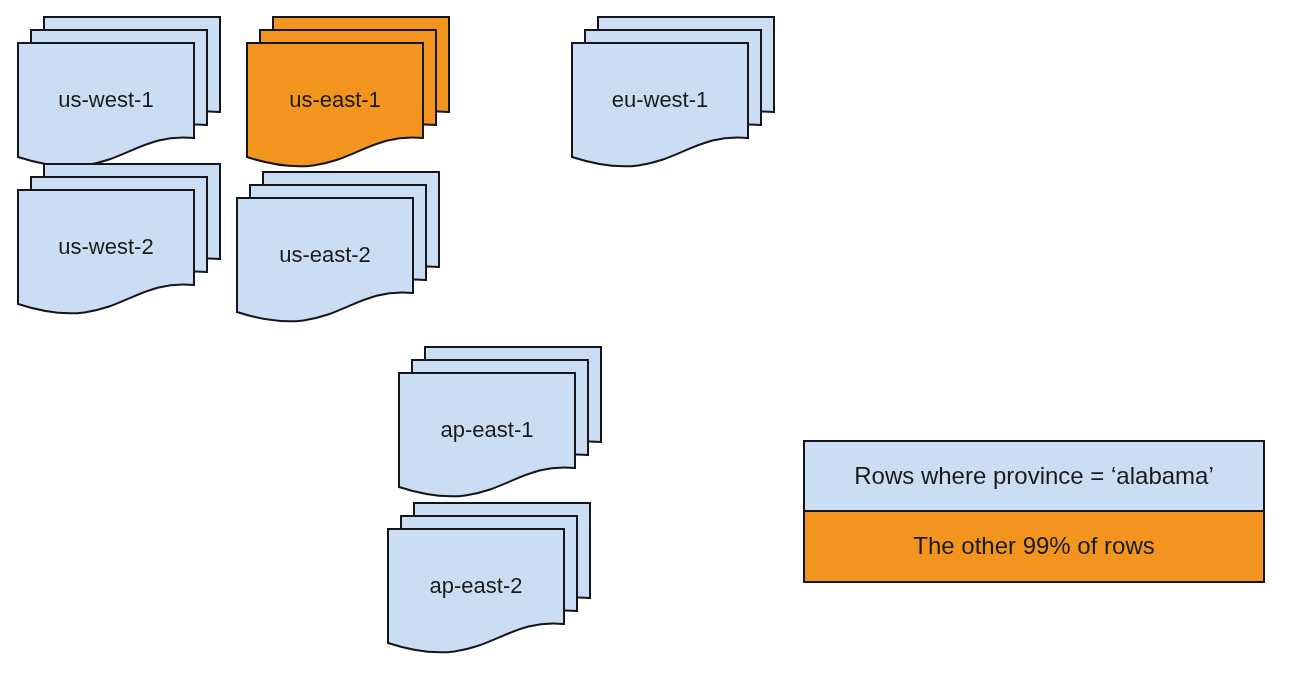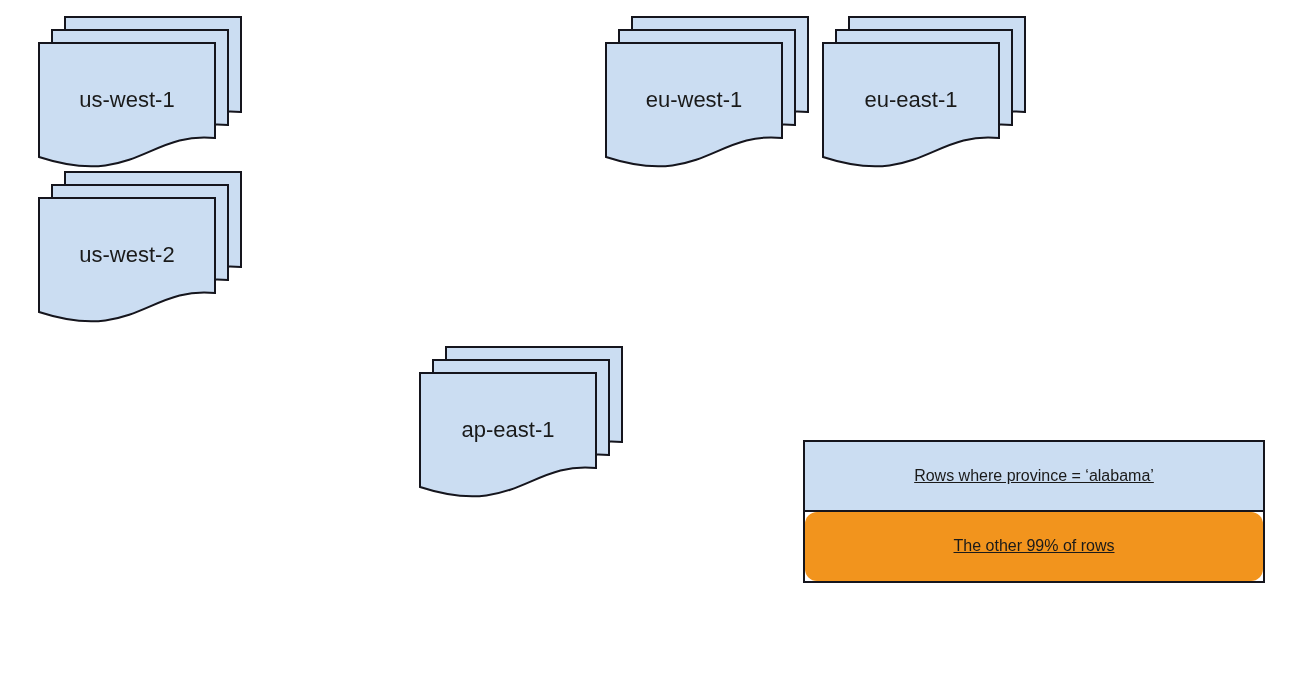--- a/index.html
+++ b/index.html
@@ -12,21 +12,20 @@
     position: relative;
     width: 1296px;
     height: 680px;
     background: #ffffff;
     overflow: hidden;
   }
   .stack {
     position: absolute;
     width: 206px;
     height: 158px;
-    margin-left: 21px;
   }
   .stack svg { display: block; }
   .stack use {
     stroke: #15151d;
     stroke-width: 2;
   }
   .stack text {
     font-family: "Liberation Sans", sans-serif;
     font-size: 22px;
     fill: #1a1a1a;
@@ -41,23 +40,22 @@
     box-sizing: border-box;
     border: 2px solid #15151d;
   }
   .legend-row {
     box-sizing: border-box;
     width: 100%;
     height: 50%;
     display: flex;
     align-items: center;
     justify-content: center;
-    font-size: 16px;
+    font-size: 24px;
     color: #1a1a1a;
-    text-decoration: underline;
   }
   .legend-row.first {
     border-bottom: 2px solid #15151d;
   }
   #defs-svg {
     position: absolute;
     width: 0;
     height: 0;
   }
 </style>
@@ -74,63 +72,79 @@
 
   <div class="stack" style="left:17px; top:15px">
     <svg width="206" height="158" viewBox="0 0 206 158">
       <use href="#doc-shape" x="27" y="2" fill="#CBDDF2"></use>
       <use href="#doc-shape" x="14" y="15" fill="#CBDDF2"></use>
       <use href="#doc-shape" x="1" y="28" fill="#CBDDF2"></use>
       <text x="89" y="92">us-west-1</text>
     </svg>
   </div>
 
+  <div class="stack" style="left:246px; top:15px">
+    <svg width="206" height="158" viewBox="0 0 206 158">
+      <use href="#doc-shape" x="27" y="2" fill="#F2941D"></use>
+      <use href="#doc-shape" x="14" y="15" fill="#F2941D"></use>
+      <use href="#doc-shape" x="1" y="28" fill="#F2941D"></use>
+      <text x="89" y="92">us-east-1</text>
+    </svg>
+  </div>
 
-  <div class="stack" style="left:584px; top:15px">
+  <div class="stack" style="left:571px; top:15px">
     <svg width="206" height="158" viewBox="0 0 206 158">
       <use href="#doc-shape" x="27" y="2" fill="#CBDDF2"></use>
       <use href="#doc-shape" x="14" y="15" fill="#CBDDF2"></use>
       <use href="#doc-shape" x="1" y="28" fill="#CBDDF2"></use>
       <text x="89" y="92">eu-west-1</text>
     </svg>
   </div>
 
-  <div class="stack" style="left:801px; top:15px">
-    <svg width="206" height="158" viewBox="0 0 206 158">
-      <use href="#doc-shape" x="27" y="2" fill="#CBDDF2"></use>
-      <use href="#doc-shape" x="14" y="15" fill="#CBDDF2"></use>
-      <use href="#doc-shape" x="1" y="28" fill="#CBDDF2"></use>
-      <text x="89" y="92">eu-east-1</text>
-    </svg>
-  </div>
 
-  <div class="stack" style="left:17px; top:170px">
+  <div class="stack" style="left:17px; top:162px">
     <svg width="206" height="158" viewBox="0 0 206 158">
       <use href="#doc-shape" x="27" y="2" fill="#CBDDF2"></use>
       <use href="#doc-shape" x="14" y="15" fill="#CBDDF2"></use>
       <use href="#doc-shape" x="1" y="28" fill="#CBDDF2"></use>
       <text x="89" y="92">us-west-2</text>
     </svg>
   </div>
 
+  <div class="stack" style="left:236px; top:170px">
+    <svg width="206" height="158" viewBox="0 0 206 158">
+      <use href="#doc-shape" x="27" y="2" fill="#CBDDF2"></use>
+      <use href="#doc-shape" x="14" y="15" fill="#CBDDF2"></use>
+      <use href="#doc-shape" x="1" y="28" fill="#CBDDF2"></use>
+      <text x="89" y="92">us-east-2</text>
+    </svg>
+  </div>
 
 
 
   <div class="stack" style="left:398px; top:345px">
     <svg width="206" height="158" viewBox="0 0 206 158">
       <use href="#doc-shape" x="27" y="2" fill="#CBDDF2"></use>
       <use href="#doc-shape" x="14" y="15" fill="#CBDDF2"></use>
       <use href="#doc-shape" x="1" y="28" fill="#CBDDF2"></use>
       <text x="89" y="92">ap-east-1</text>
     </svg>
   </div>
 
+  <div class="stack" style="left:387px; top:501px">
+    <svg width="206" height="158" viewBox="0 0 206 158">
+      <use href="#doc-shape" x="27" y="2" fill="#CBDDF2"></use>
+      <use href="#doc-shape" x="14" y="15" fill="#CBDDF2"></use>
+      <use href="#doc-shape" x="1" y="28" fill="#CBDDF2"></use>
+      <text x="89" y="92">ap-east-2</text>
+    </svg>
+  </div>
 
   <div id="legend">
     <div class="legend-row first" style="background-color: rgb(203, 221, 242);">
       <span>Rows where province = ‘alabama’</span>
     </div>
-    <div class="legend-row" style="background-color: rgb(242, 148, 29); border-radius: 12px;">
+    <div class="legend-row" style="background-color: rgb(242, 148, 29);">
       <span>The other 99% of rows</span>
     </div>
   </div>
 
 </div>
 
 </body></html>

